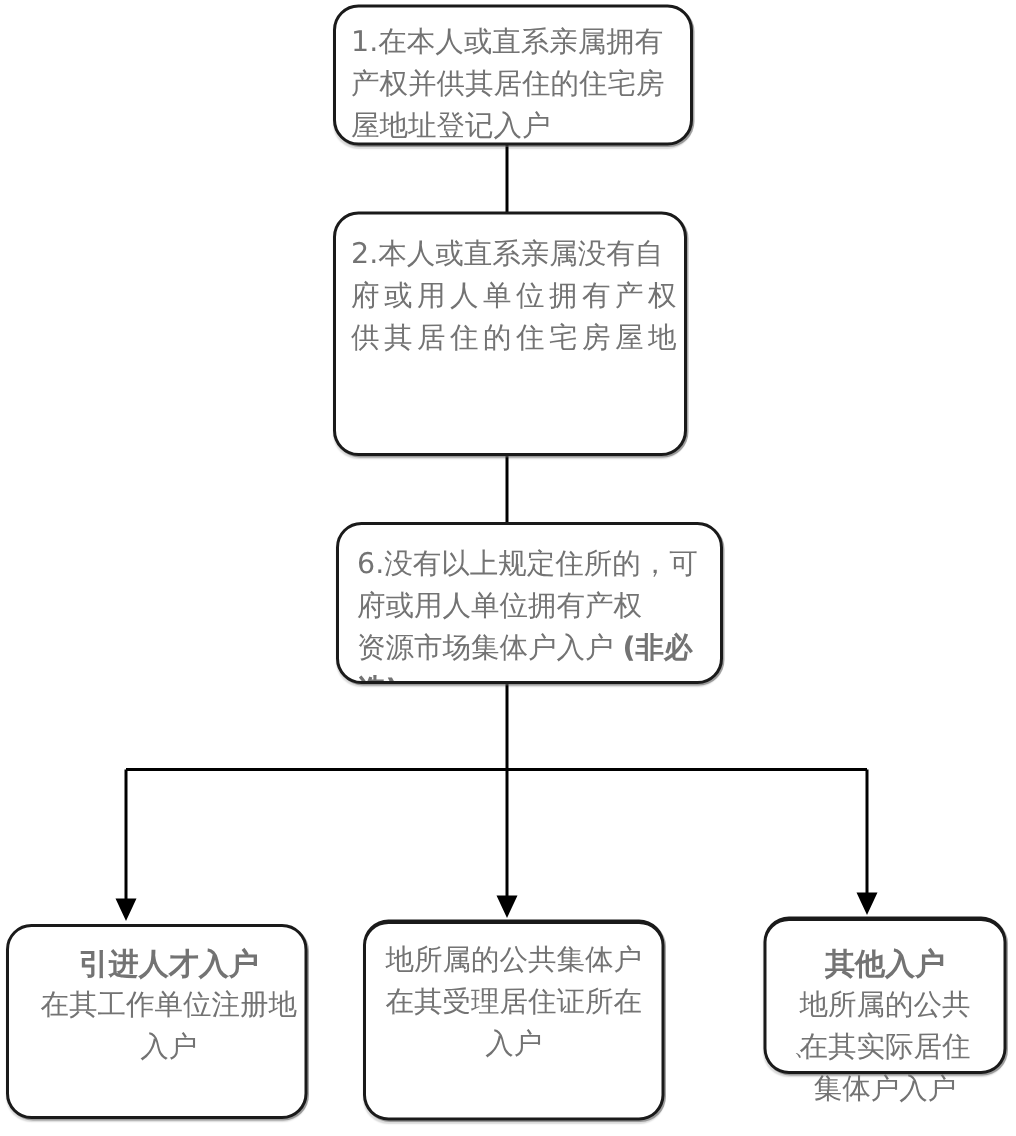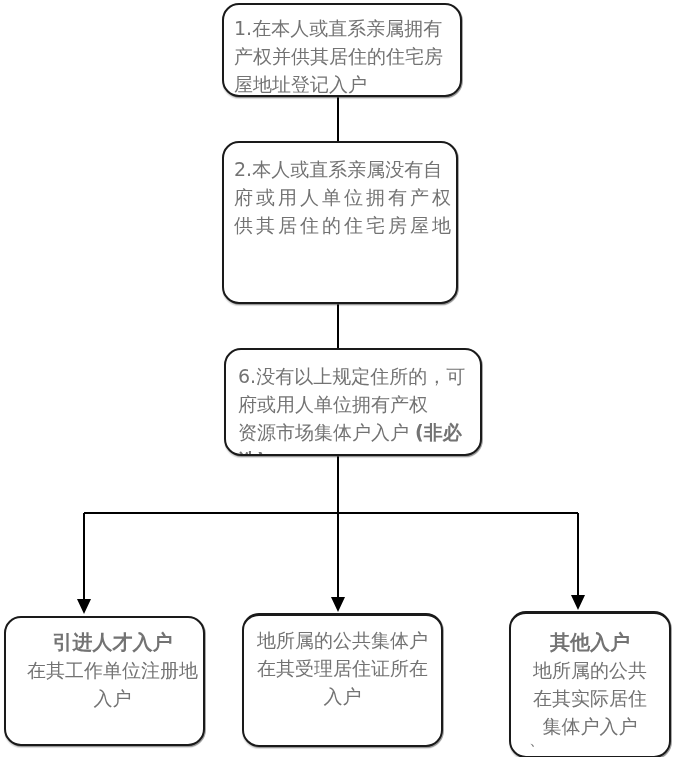--- a/index.html
+++ b/index.html
@@ -52,21 +52,21 @@
     line-height: 28px;
     white-space: nowrap;
   }
   .branch .line {
     font-size: 19px;
     line-height: 28px;
     white-space: nowrap;
   }
   #branch-talent   { left: 4px;   top: 616px; width: 201px; height: 130px; padding-left: 16px; }
   #branch-points   { left: 242px; top: 613px; width: 201px; height: 134px; border-top-width: 3px; }
-  #branch-other    { left: 509px; top: 611px; width: 162px; height: 147px; border-top-width: 3px; padding-top: 14px; }
+  #branch-other    { left: 509px; top: 611px; width: 162px; height: 105px; border-top-width: 3px; padding-top: 14px; }
   .stray-mark {
     position: absolute;
     left: 18px;
     bottom: 8px;
     font-size: 16px;
     line-height: 16px;
   }
 </style>
 </head>
 <body>

